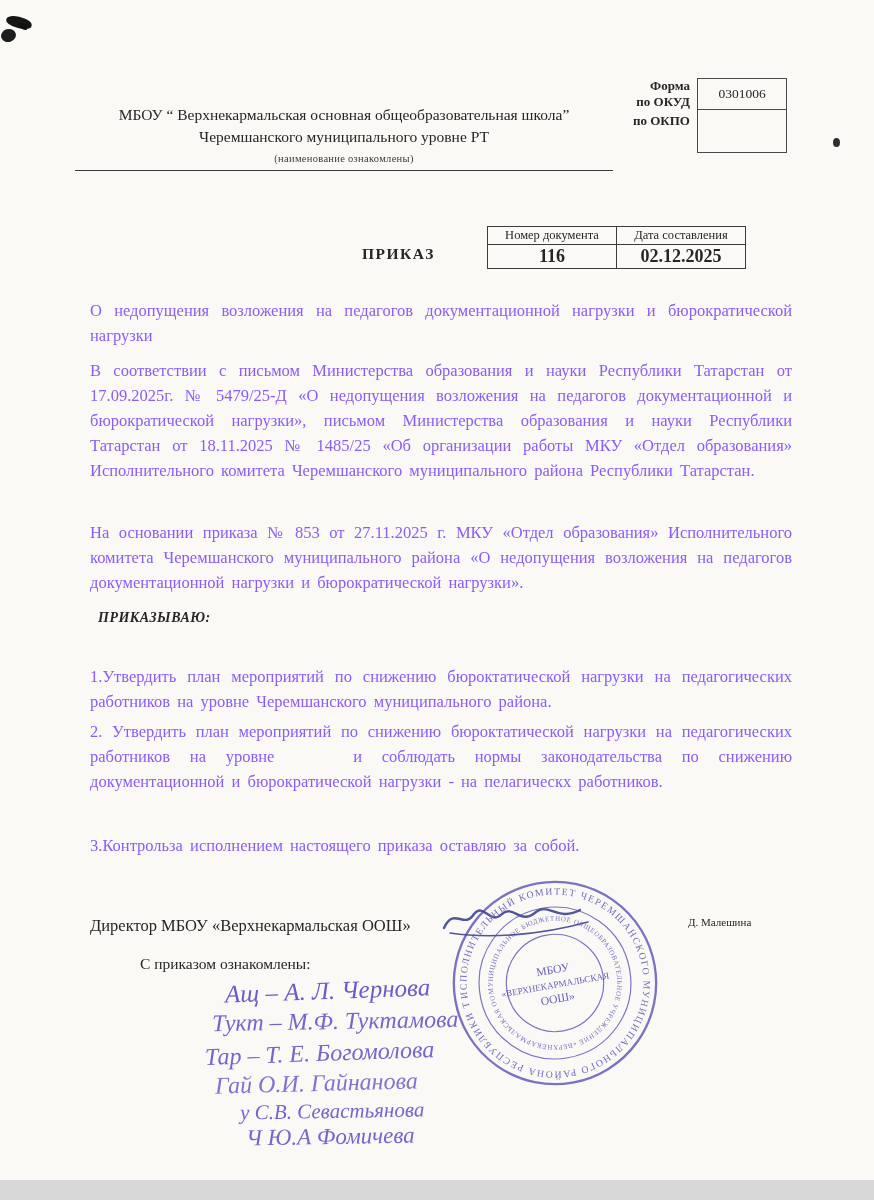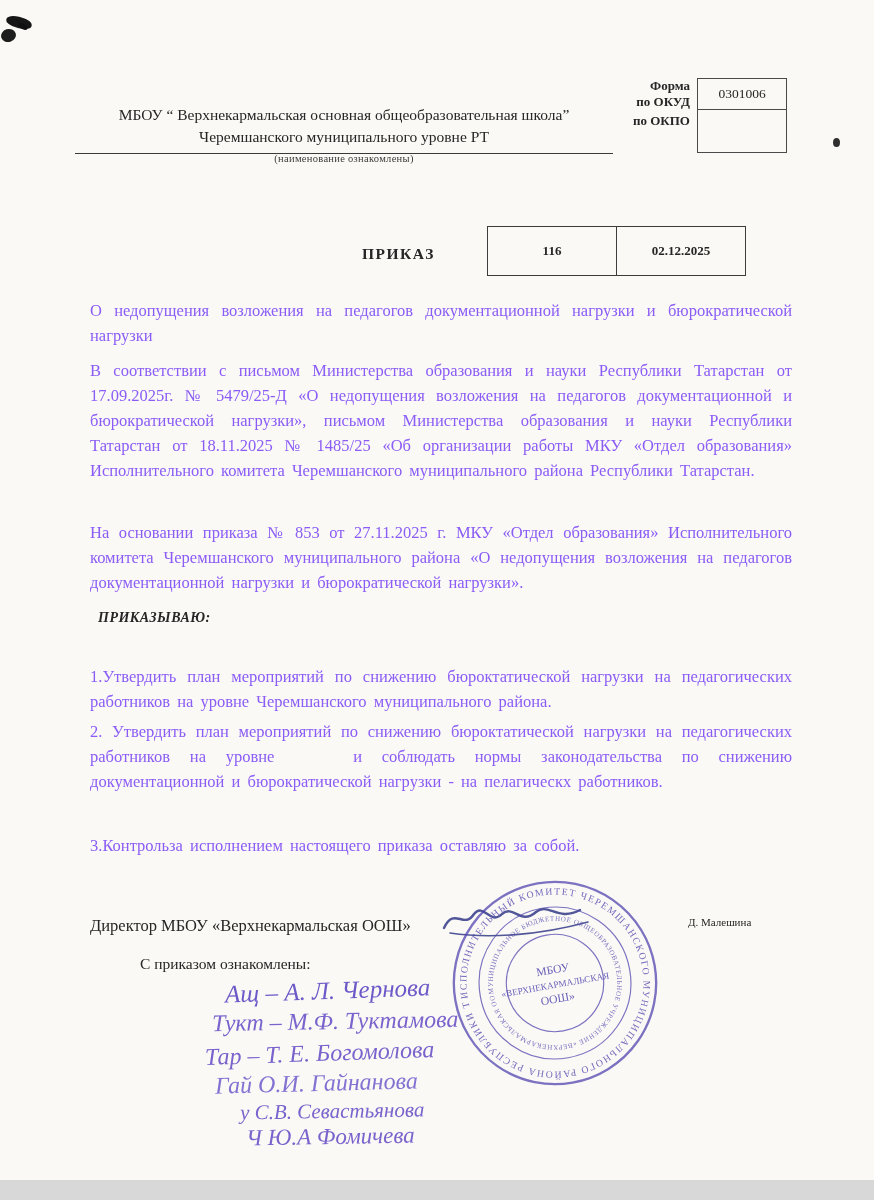--- a/index.html
+++ b/index.html
@@ -22,29 +22,29 @@
   
   .form-labels{position:absolute;left:575px;top:78px;width:115px;text-align:right;font-size:13px;font-weight:bold;line-height:16px;}
   .form-labels .fl3{margin-top:3px;}
   .form-table{position:absolute;left:697px;top:78px;border-collapse:collapse;}
   .form-table td{border:1.4px solid #4a4a4a;width:86px;text-align:center;font-size:13.5px;}
   .form-table .r1{height:28px;}
   .form-table .r2{height:40px;}
 
   
   .org-block{position:absolute;left:75px;top:104px;width:538px;text-align:center;
-    font-size:15.5px;line-height:21.5px;border-bottom:1.6px solid #3a3a3a;padding-bottom:6px;}
+    font-size:15.5px;line-height:21.5px;border-bottom:1.6px solid #3a3a3a;padding-bottom:23px;}
   .org-caption{position:absolute;left:75px;top:153px;width:538px;text-align:center;font-size:10.5px;color:#3c3c3c;letter-spacing:.3px;}
 
   
   .order-title{position:absolute;left:362px;top:245px;font-size:15.5px;font-weight:bold;letter-spacing:1.5px;}
   .doc-table{position:absolute;left:487px;top:226px;border-collapse:collapse;}
   .doc-table td{border:1.4px solid #3c3c3c;width:124px;text-align:center;}
   .doc-table .th{font-size:12.5px;padding:1px 2px;font-weight:normal;}
-  .doc-table .tv{font-weight:bold;font-size:13px;padding:16px 2px;}
+  .doc-table .tv{font-weight:bold;font-size:18px;padding:1px 2px;}
 
   
   .para{position:absolute;left:90px;width:702px;font-size:16.5px;line-height:25px;
     text-align:justify;word-spacing:3px;color:#8b5cf6;}
   .subject{top:281px;}
   .p1{top:341px;}
   .p2{top:503px;}
   .resolution{position:absolute;left:98px;top:610px;font-size:14px;font-weight:bold;letter-spacing:.5px;font-style:italic;}
   .item1{top:647px;}
   .item2{top:702px;}
@@ -94,20 +94,24 @@
 
   <div class="org-block">
     <div>МБОУ “ Верхнекармальская основная общеобразовательная школа”</div>
     <div>Черемшанского муниципального уровне РТ</div>
   </div>
   <div class="org-caption">(наименование ознакомлены)</div>
 
   <div class="order-title">ПРИКАЗ</div>
   <table class="doc-table">
     <tbody>
+        <tr>
+      <td class="th">Номер документа</td>
+      <td class="th">Дата составления</td>
+    </tr>
     <tr>
       <td class="tv">116</td>
       <td class="tv">02.12.2025</td>
     </tr>
   </tbody>
     </table>
 
   <p class="para subject">О недопущения возложения на педагогов документационной нагрузки и бюрократической нагрузки</p>
   <p class="para p1">В соответствии с письмом Министерства образования и науки Республики Татарстан от 17.09.2025г. № 5479/25-Д «О недопущения возложения на педагогов документационной и бюрократической нагрузки», письмом Министерства образования и науки Республики Татарстан от 18.11.2025 № 1485/25 «Об организации работы МКУ «Отдел образования» Исполнительного комитета Черемшанского муниципального района Республики Татарстан.</p>
   <p class="para p2">На основании приказа № 853 от 27.11.2025 г. МКУ «Отдел образования» Исполнительного комитета Черемшанского муниципального района «О недопущения возложения на педагогов документационной нагрузки и бюрократической нагрузки».</p>

